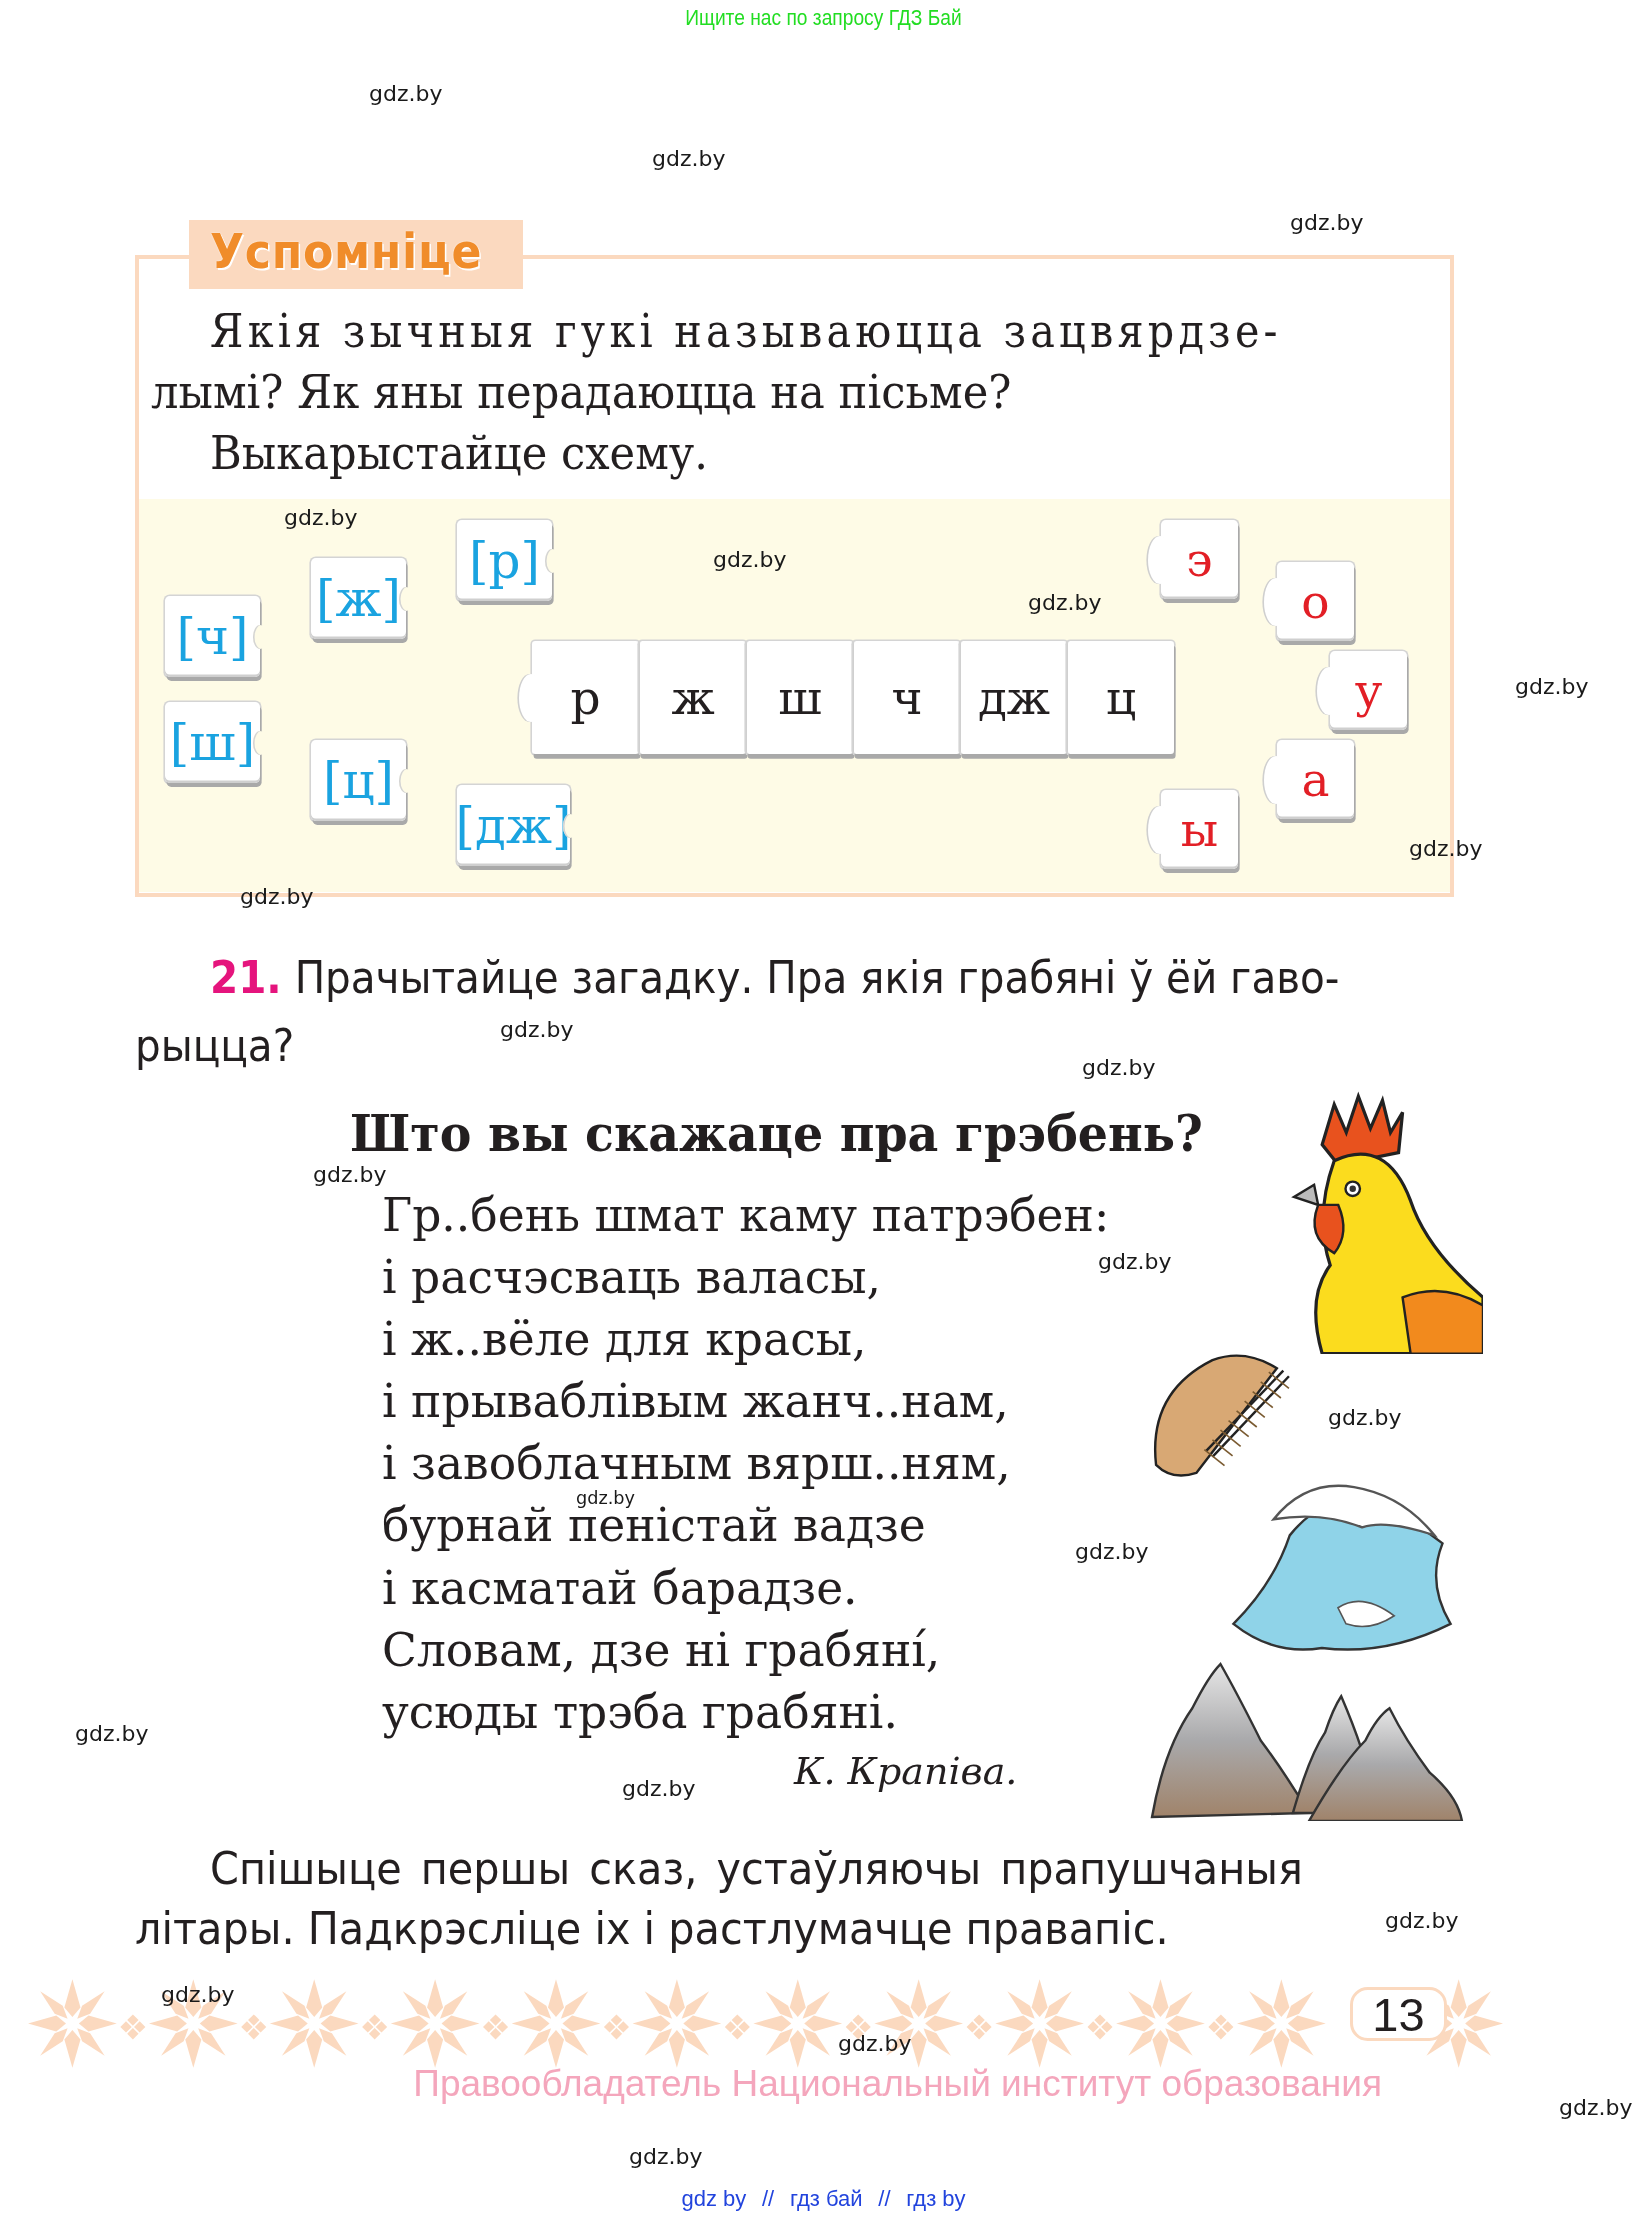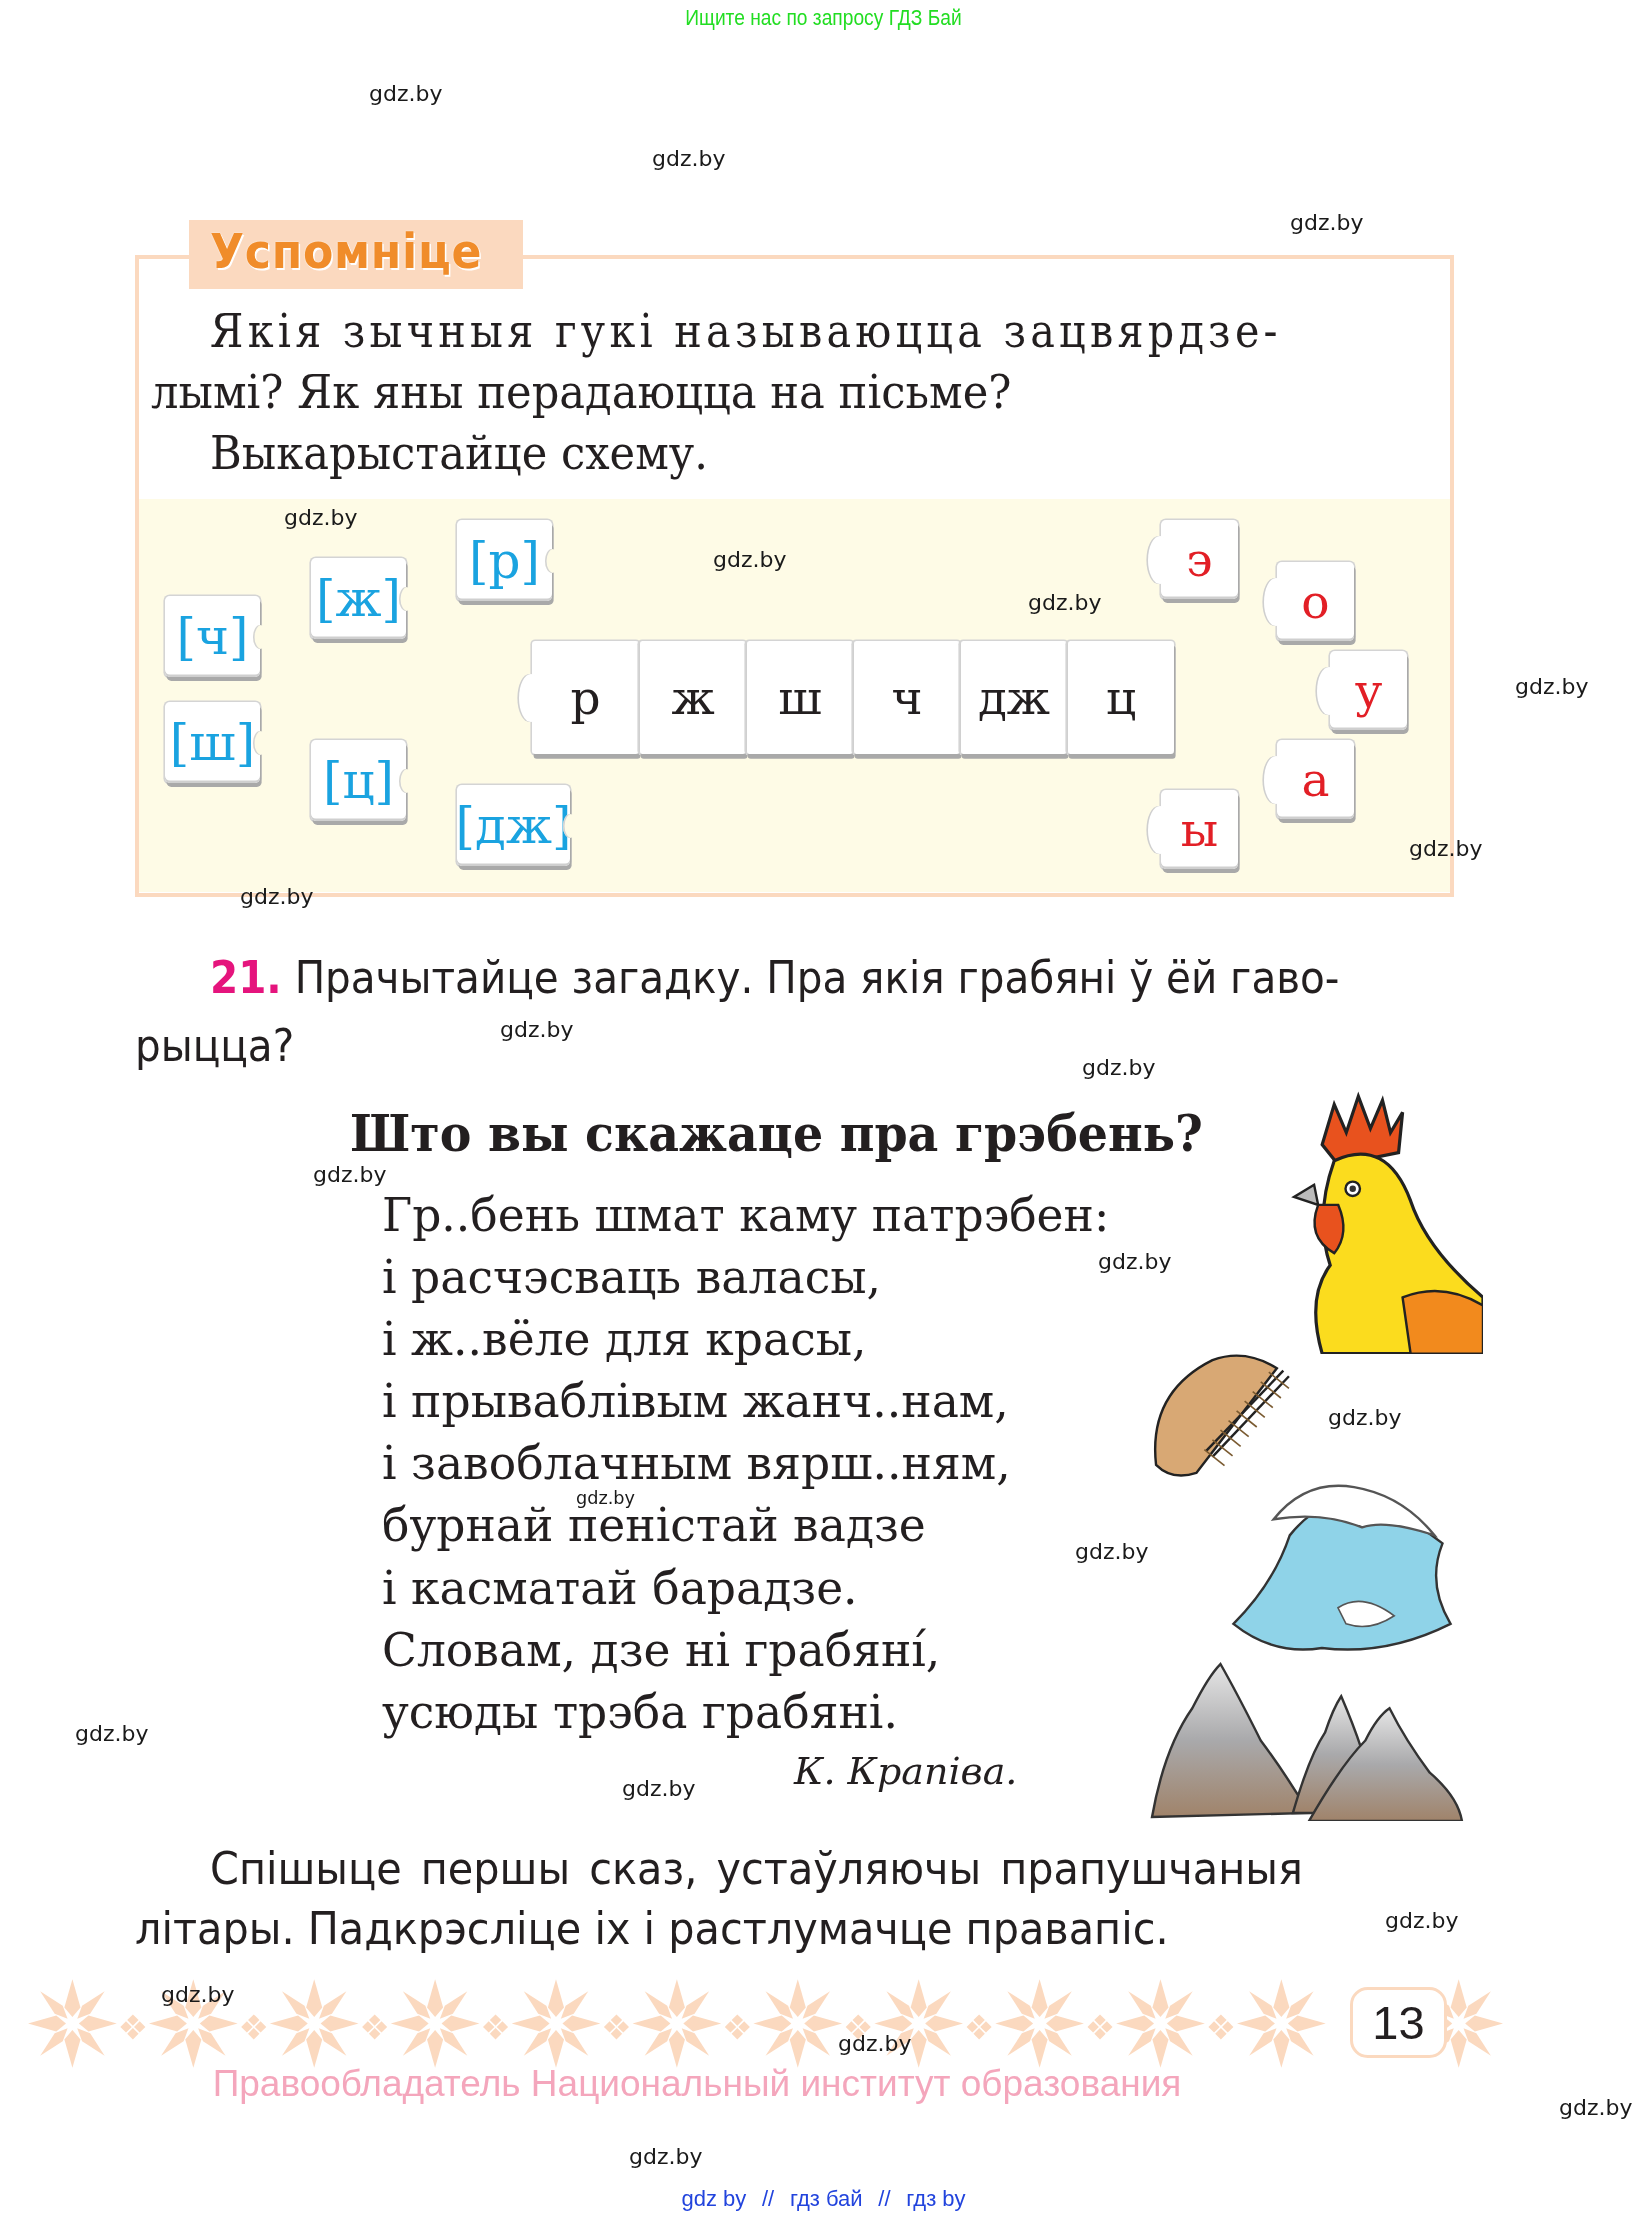--- a/index.html
+++ b/index.html
@@ -36,23 +36,23 @@
   .task-num { color: #e5147d; font-weight: bold; }
 
   .poem-title { position: absolute; left: 350px; top: 1104px; font-family: "DejaVu Serif", serif; font-weight: bold; font-size: 50px; white-space: nowrap; transform: scaleX(0.95); transform-origin: left; }
   .poem-line { position: absolute; left: 382px; font-family: "DejaVu Serif", serif; font-size: 47px; white-space: nowrap; transform: scaleX(0.97); transform-origin: left; }
   .poem-author { position: absolute; left: 794px; top: 1749px; font-family: "DejaVu Serif", serif; font-style: italic; font-size: 38px; white-space: nowrap; }
 
   .final-line { position: absolute; left: 135px; font-family: "DejaVu Sans", sans-serif; font-size: 45px; color: #231f20; white-space: nowrap; transform-origin: left; }
 
   
   .ornament { position: absolute; left: 16px; top: 1979px; width: 1487px; height: 89px; }
-  .page-num-box { position: absolute; left: 1350px; top: 1987px; width: 97px; height: 71px; border: 3.2px solid #fbd9bf; border-radius: 17.7px; background: #fff; display: flex; align-items: center; justify-content: center; font-family: "Liberation Sans", sans-serif; font-size: 47px; color: #231f20; }
-
-  .copyright { position: absolute; top: 2063px; left: 0; width: 1382px; text-align: center; font-family: "Liberation Sans", sans-serif; font-size: 37px; color: #f4a6bc; margin-left: 6px; }
+  .page-num-box { position: absolute; left: 1350px; top: 1987px; width: 97px; height: 54px; border: 3.2px solid #fbd9bf; border-radius: 17.7px; background: #fff; display: flex; align-items: center; justify-content: center; font-family: "Liberation Sans", sans-serif; font-size: 47px; color: #231f20; }
+
+  .copyright { position: absolute; top: 2063px; left: 0; width: 1382px; text-align: right; font-family: "Liberation Sans", sans-serif; font-size: 37px; color: #f4a6bc; }
   .bottom-links { position: absolute; top: 2186px; left: 0; width: 1647px; text-align: center; font-family: "Liberation Sans", sans-serif; font-size: 22px; color: #2244dd; }
   .bottom-links span { margin: 0 4.8px; }
 
   .pic { position: absolute; }
 </style>
 </head>
 <body>
 
 <div class="abs top-banner" data-name="top-banner">Ищите нас по запросу ГДЗ Бай</div>
 

